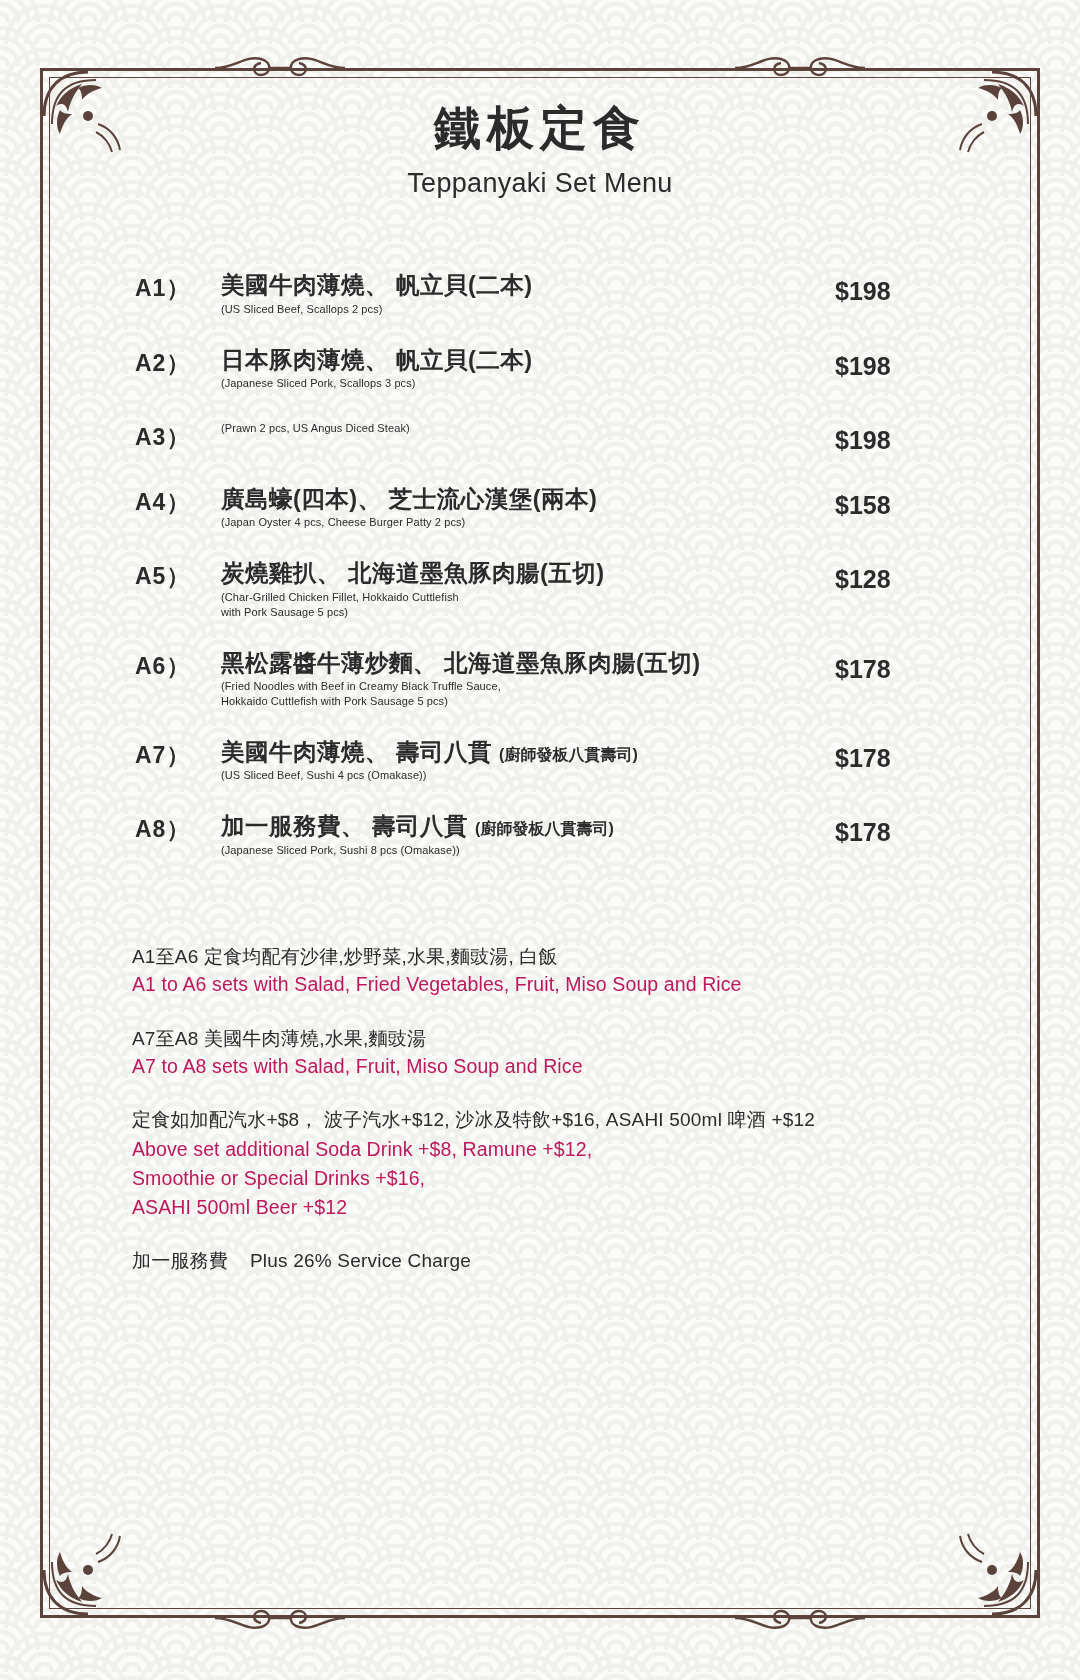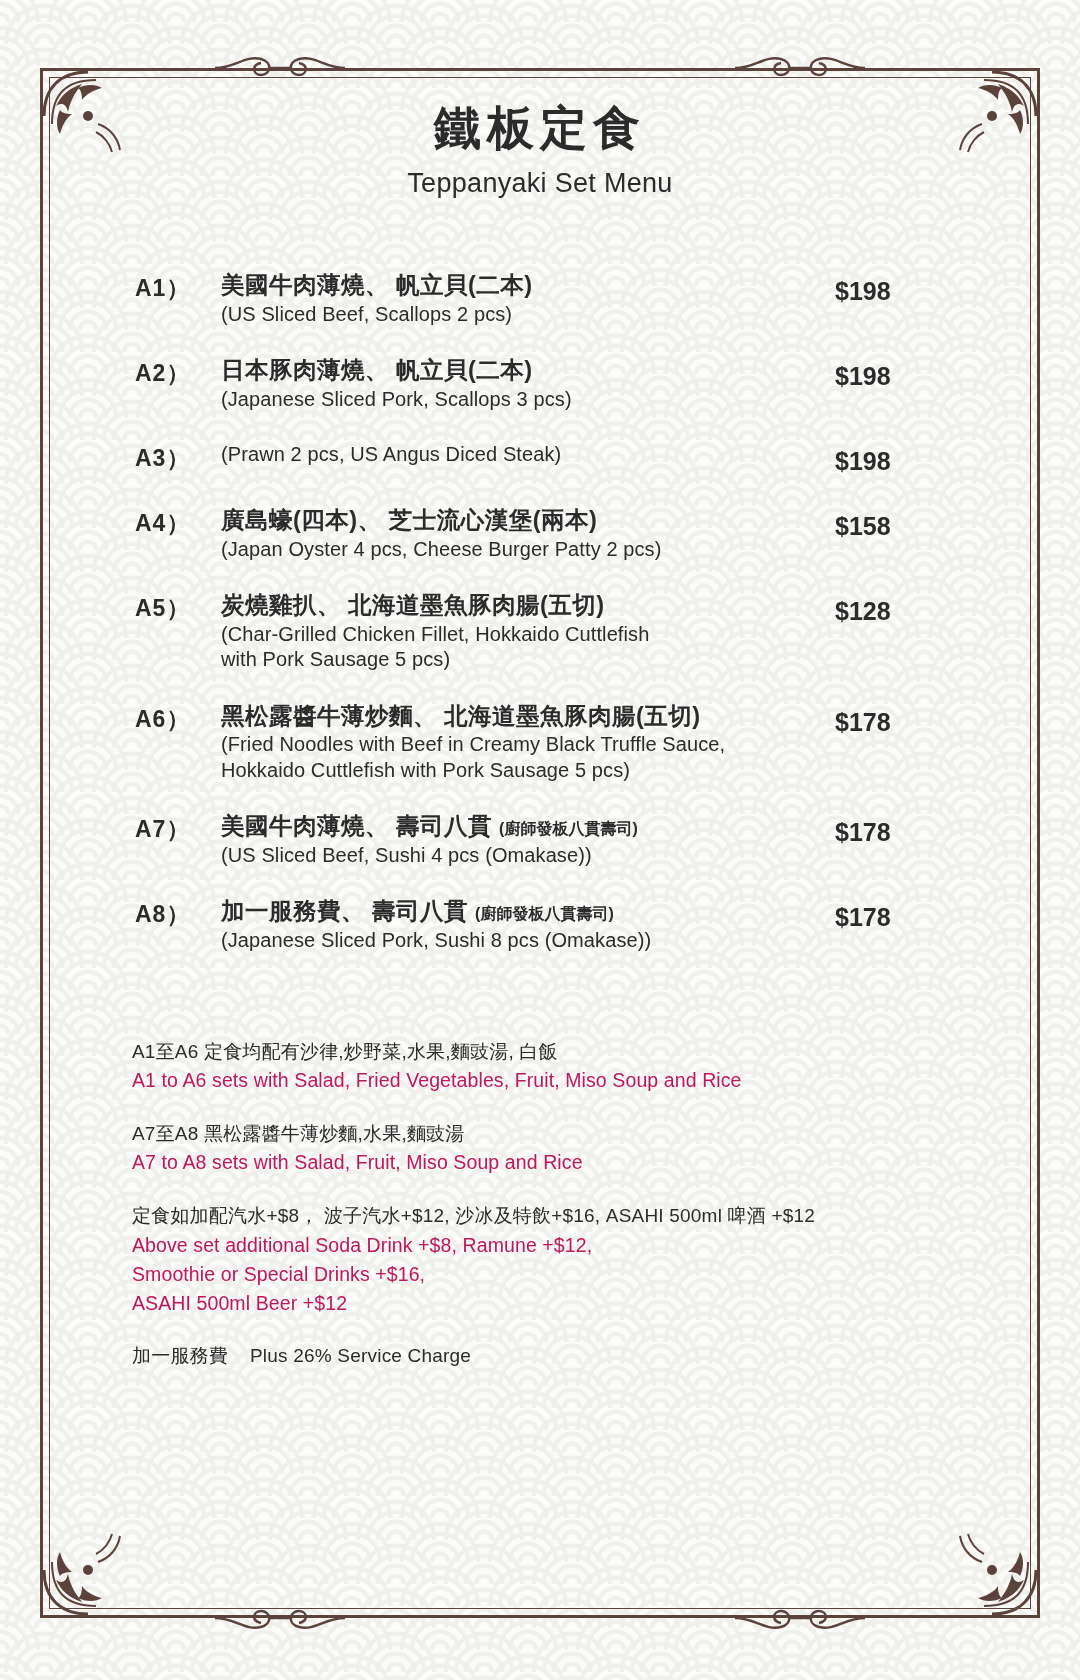--- a/index.html
+++ b/index.html
@@ -148,21 +148,21 @@
     color: #2b2b2b;
     line-height: 1.25;
     letter-spacing: .5px;
   }
   .desc .zh .note {
     font-size: 16px;
     font-weight: 600;
     letter-spacing: 0;
   }
   .desc .en {
-    font-size: 20px;
+    font-size: 11px;
     color: #2b2b2b;
     line-height: 1.18;
     margin-top: 2px;
     letter-spacing: .1px;
   }
   .price {
     flex: 0 0 110px;
     width: 110px;
     text-align: left;
     font-size: 25px;
@@ -368,21 +368,21 @@
     </div>
 
     <div class="notes">
 
       <div class="note-block">
         <div class="note-zh">A1至A6 定食均配有沙律,炒野菜,水果,麵豉湯, 白飯</div>
         <div class="note-en">A1 to A6 sets with Salad, Fried Vegetables, Fruit, Miso Soup and Rice</div>
       </div>
 
       <div class="note-block">
-        <div class="note-zh">A7至A8 黑松露醬牛薄炒麵,水果,麵豉湯</div>
+        <div class="note-zh">A7至A8 美國牛肉薄燒,水果,麵豉湯</div>
         <div class="note-en">A7 to A8 sets with Salad, Fruit, Miso Soup and Rice</div>
       </div>
 
       <div class="note-block tight">
         <div class="note-zh">定食如加配汽水+$8，  波子汽水+$12, 沙冰及特飲+$16, ASAHI 500ml 啤酒 +$12</div>
         <div class="note-en">Above set additional Soda Drink +$8, Ramune +$12,</div>
         <div class="note-en">Smoothie or Special Drinks +$16,</div>
         <div class="note-en">ASAHI 500ml Beer +$12</div>
       </div>
 

